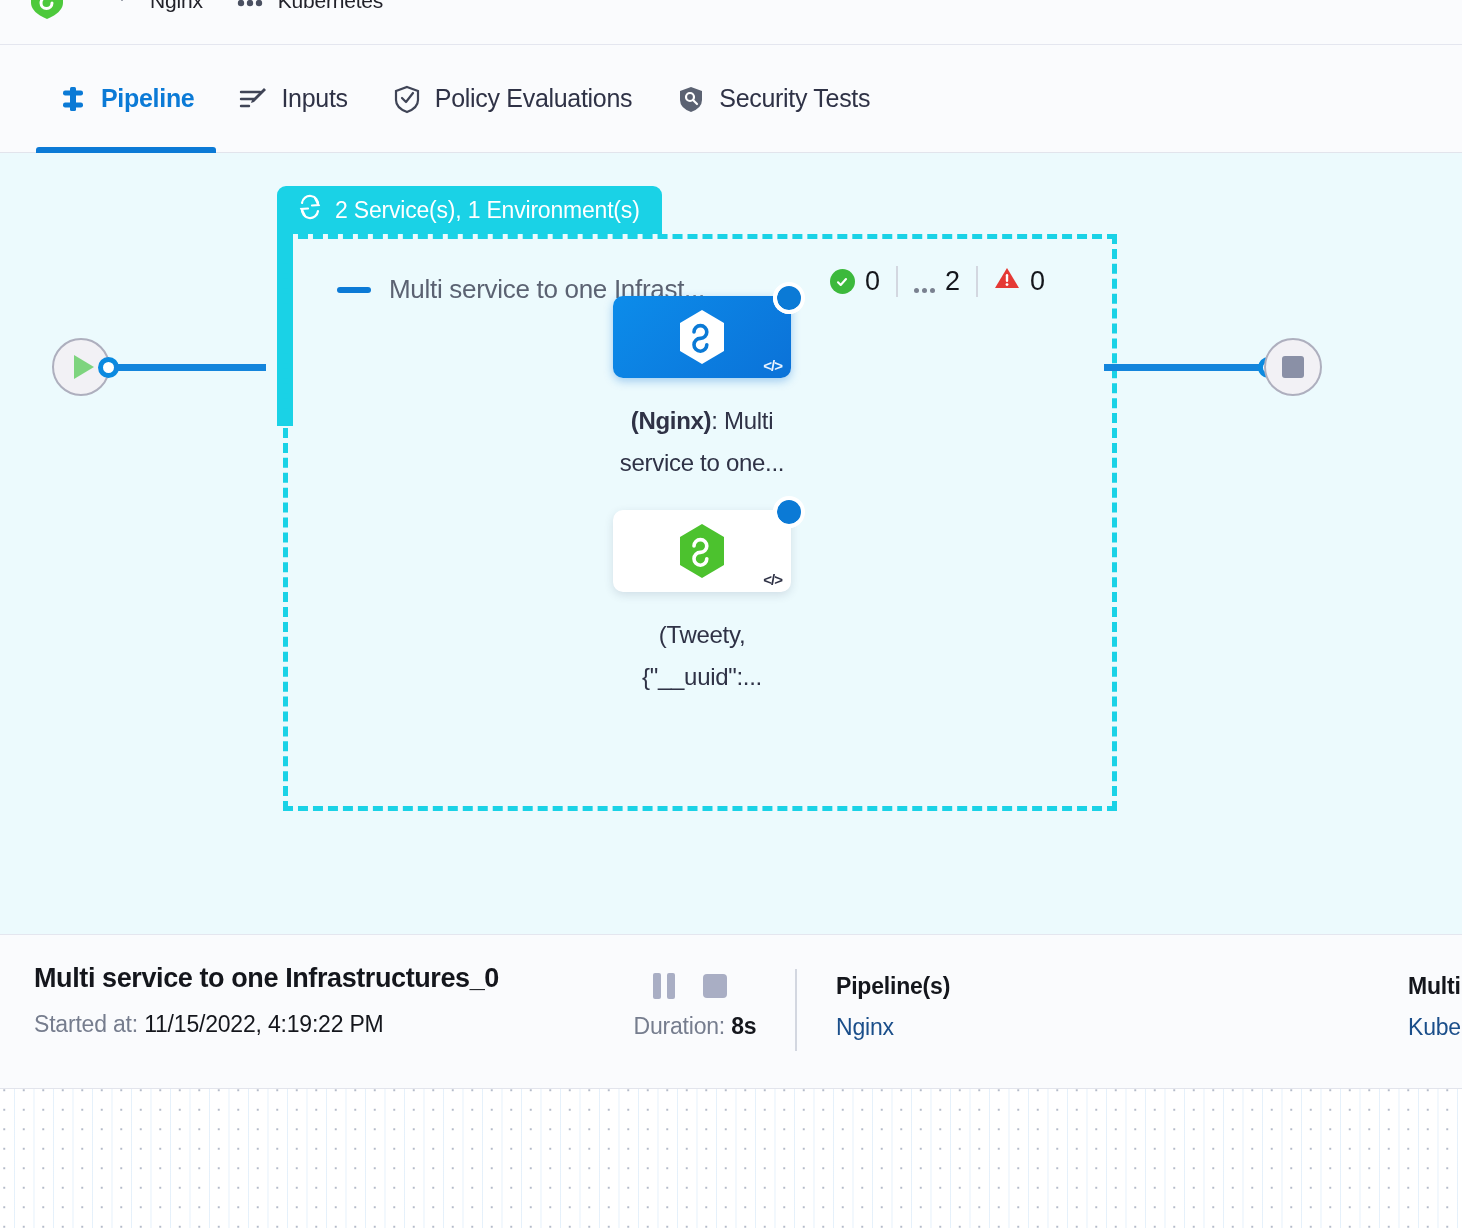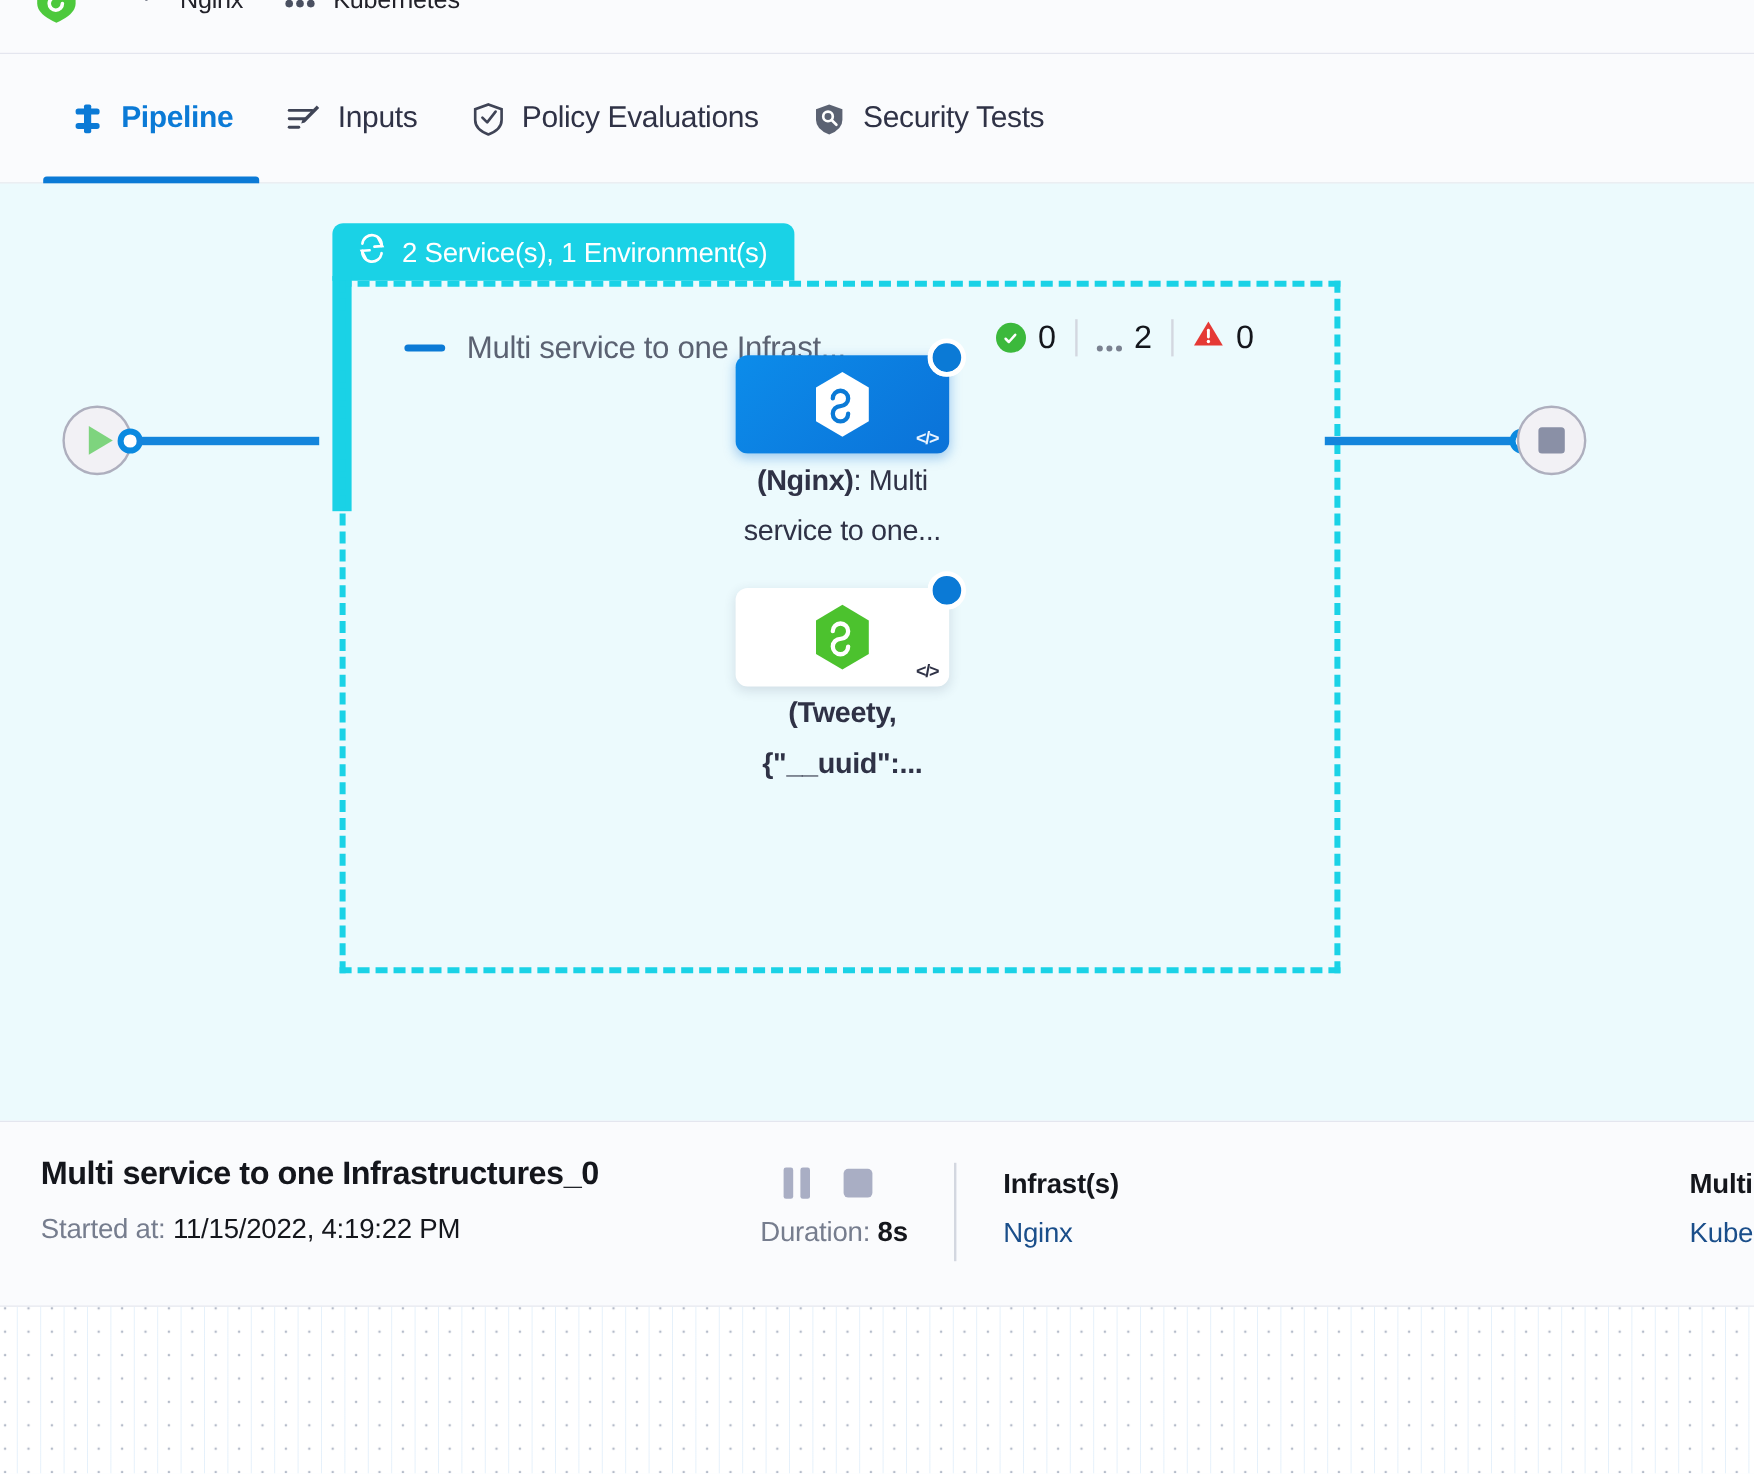--- a/index.html
+++ b/index.html
@@ -121,26 +121,26 @@
     position: absolute; right: -14px; top: -14px;
     width: 32px; height: 32px; border-radius: 50%;
     background: #0b7ad6;
     border: 4px solid #ffffff;
   }
   .spinner::after {
     content: ""; position: absolute; inset: -4px; border-radius: 50%;
     border: 4px solid #ffffff; border-top-color: transparent; border-right-color: transparent;
   }
   .node-label {
-    margin-top: 2px; width: 200px; margin-left: -11px;
+    margin-top: 22px; width: 200px; margin-left: -11px;
     text-align: center; font-size: 24px; line-height: 42px;
     color: #2f3246; letter-spacing: -.3px;
   }
   .node-label b { font-weight: 700; }
-  .node-label.allbold { font-weight: 700; }
+  .node-label.allbold { font-weight: 400; }
 
   
   .terminal {
     position: absolute; width: 58px; height: 58px; border-radius: 50%;
     background: #f2f1f5; border: 2px solid #aeafbe;
     display: flex; align-items: center; justify-content: center;
   }
   .play-tri {
     width: 0; height: 0; border-left: 20px solid #7ed47e;
     border-top: 12px solid transparent; border-bottom: 12px solid transparent;
@@ -429,21 +429,21 @@
       </div>
       <div class="duration">
         <span>Duration:</span>
         <b>8s</b>
       </div>
     </div>
 
     <div class="vdiv" style="left:795px;"></div>
 
     <div class="meta" style="left:836px;">
-      <div class="meta-label">Infrast(s)</div>
+      <div class="meta-label">Pipeline(s)</div>
       <div class="meta-value">Nginx</div>
     </div>
 
     <div class="meta" style="left:1408px;">
       <div class="meta-label">Multi</div>
       <div class="meta-value">Kube</div>
     </div>
   </div>
 
   <div class="dotcanvas"></div>

